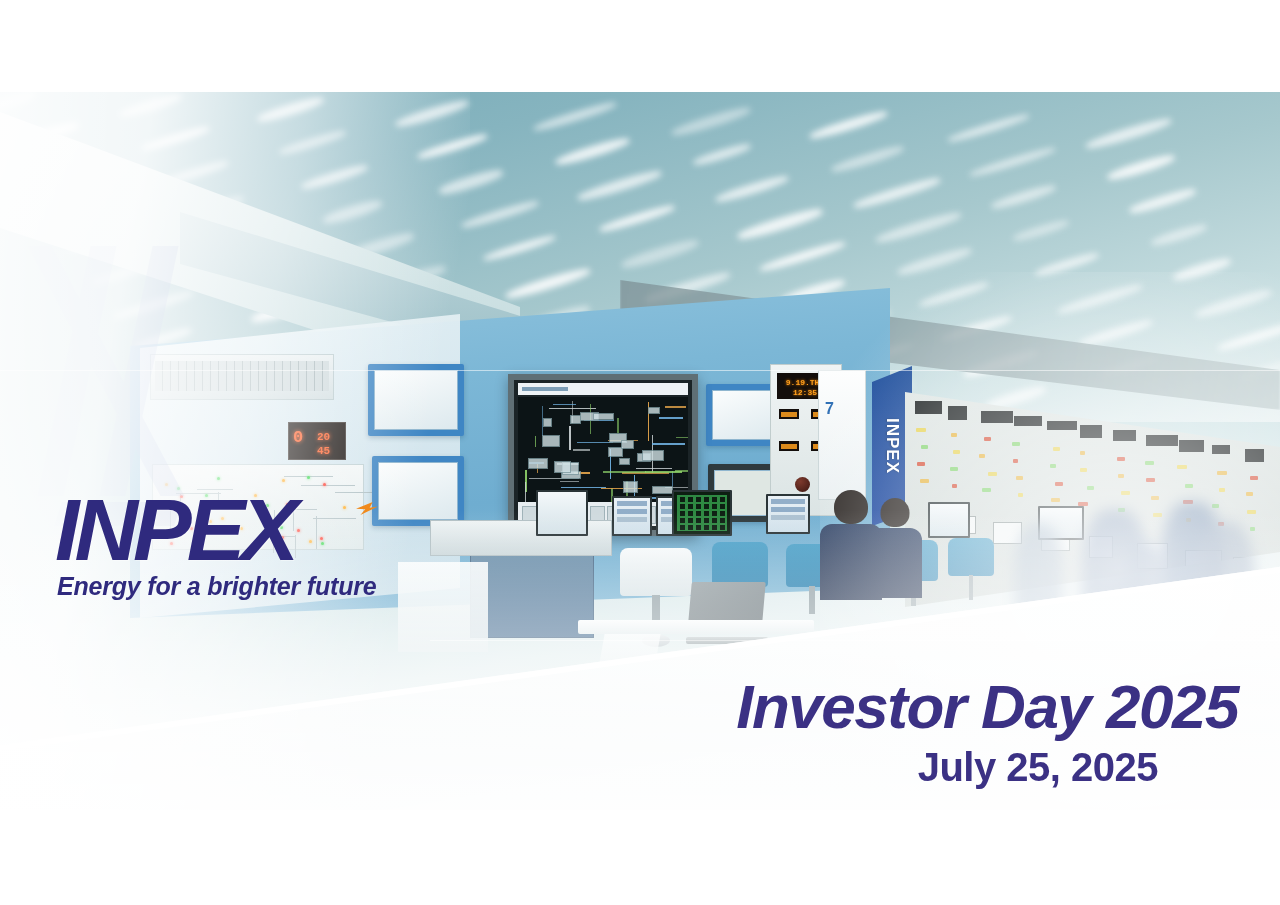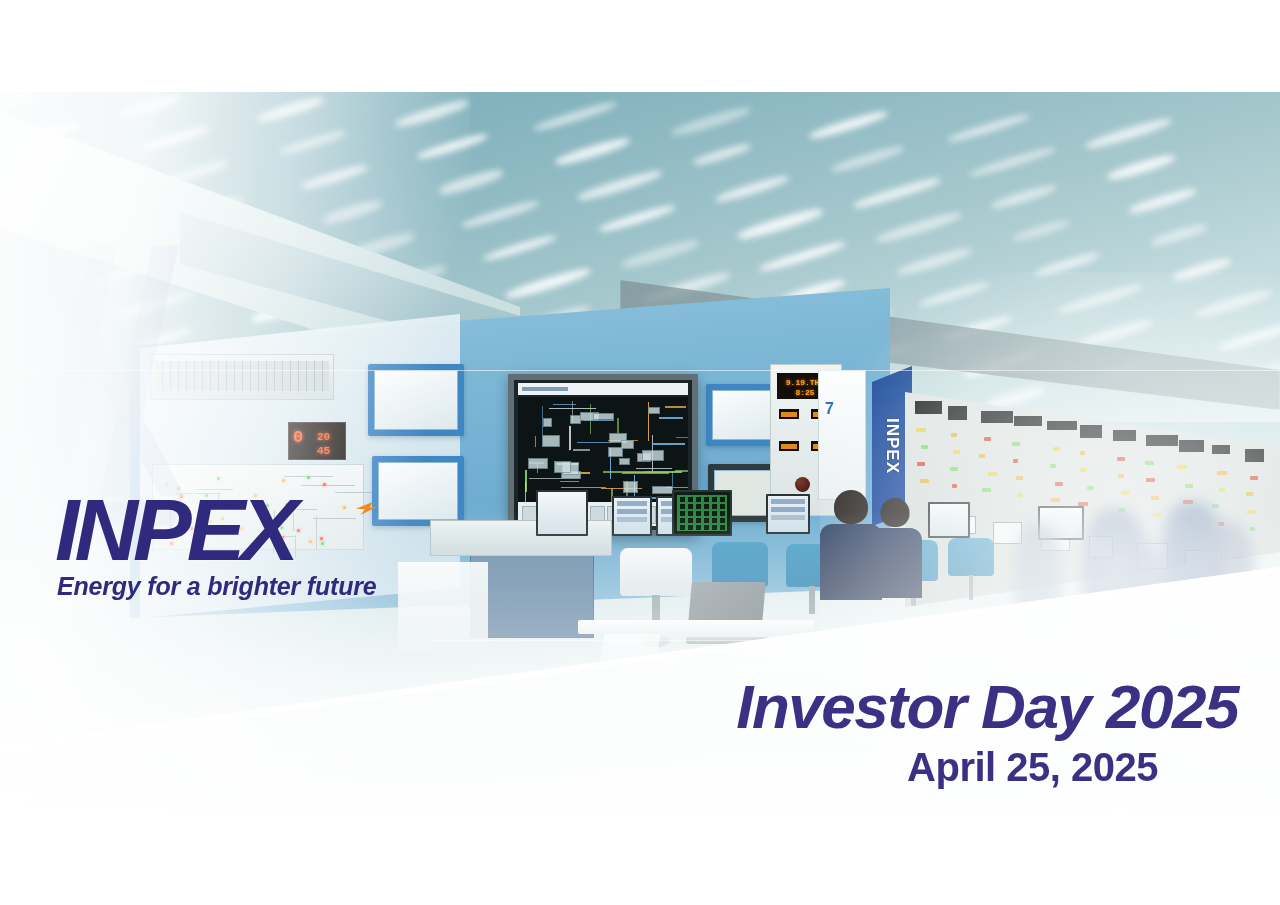--- a/index.html
+++ b/index.html
@@ -422,21 +422,21 @@
           <i style="left:89px;"></i>
         <i style="left:106px;"></i>
           <i style="left:123px;"></i>
           <i style="left:140px;"></i>
       </div>
     </div>
 
     <div class="rpanel">
       <div class="dclock">
         <span style="top:5px;">9.19.THU</span>
-        <span style="top:15px;">8:25</span>
+        <span style="top:15px;">12:35</span>
       </div>
       <div class="mini" style="left:8px;top:44px;"></div>
       <div class="mini" style="left:40px;top:44px;"></div>
       <div class="mini" style="left:8px;top:76px;"></div>
       <div class="mini" style="left:40px;top:76px;"></div>
       <div class="bulb"></div>
     </div>
 
     <div style="position:absolute;left:818px;top:278px;width:46px;height:128px;background:linear-gradient(180deg,#fdfefe,#eaf0f2);border:1px solid #cdd8da;">
       <div style="position:absolute;left:6px;top:30px;color:#2f6fb5;font:700 16px/16px 'Liberation Sans',sans-serif;">7</div>
@@ -603,18 +603,18 @@
   <div class="logo">
     <div class="logo-jp">
       <span class="jp-accent"></span>
     </div>
     <div class="logo-word">INPEX</div>
     <div class="logo-tag">Energy for a brighter future</div>
   </div>
 
   <div class="titleblk">
     <div class="t-main">Investor Day 2025</div>
-    <div class="t-sub">April 25, 2025</div>
+    <div class="t-sub">July 25, 2025</div>
   </div>
 
   <div class="topband"></div>
   <div class="botband"></div>
 </div>
 
 </body></html>

